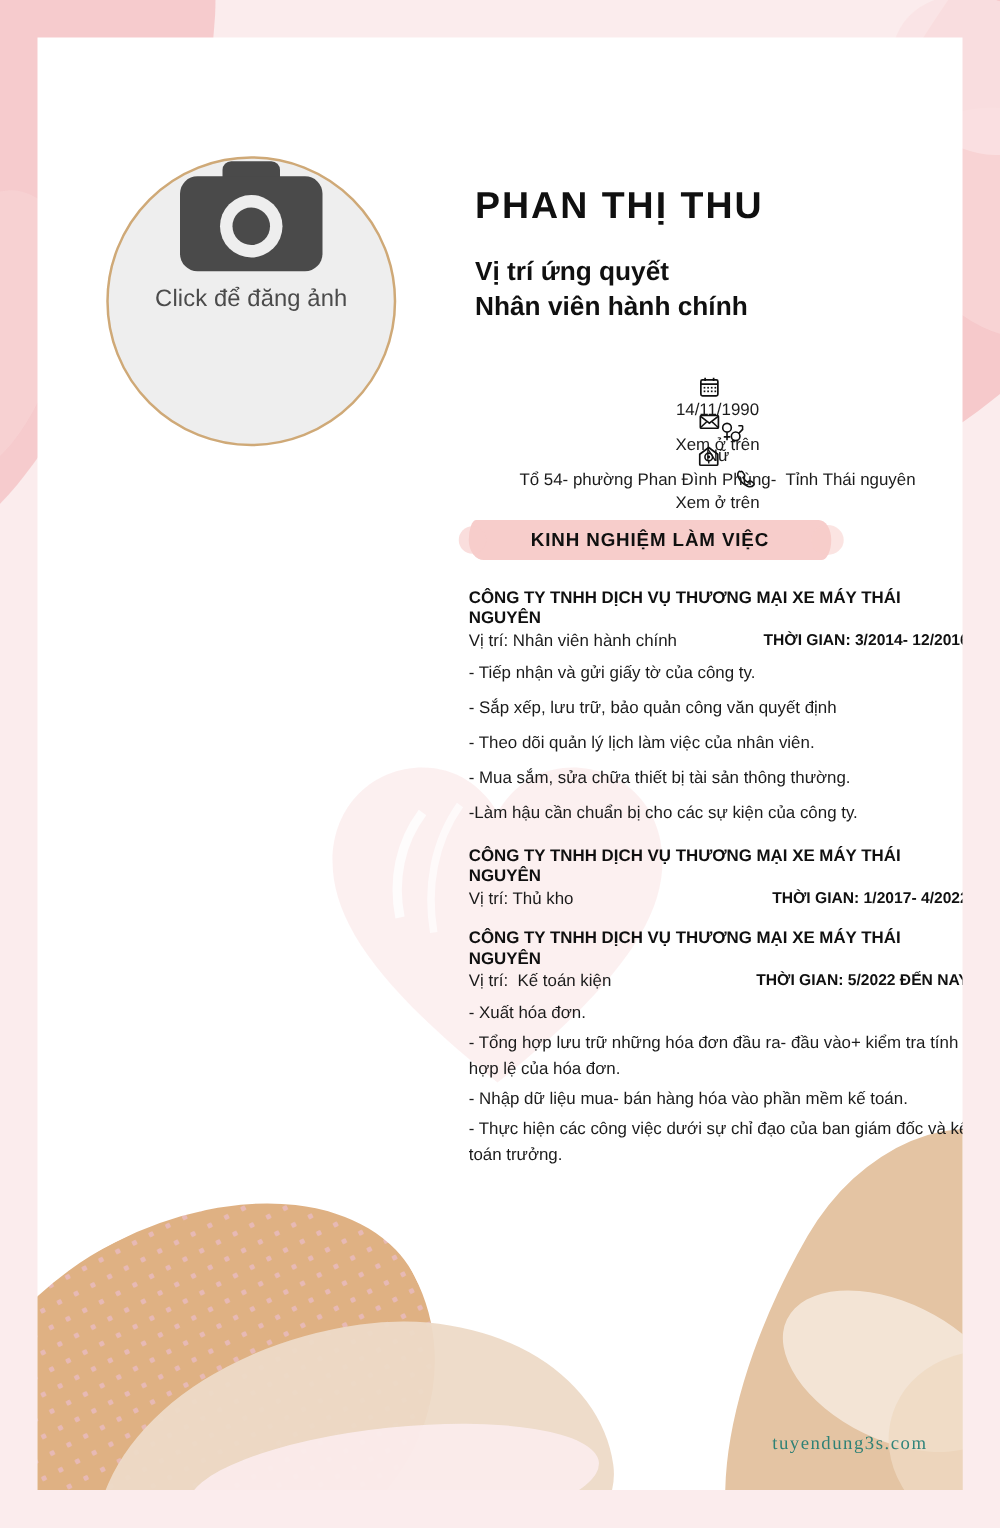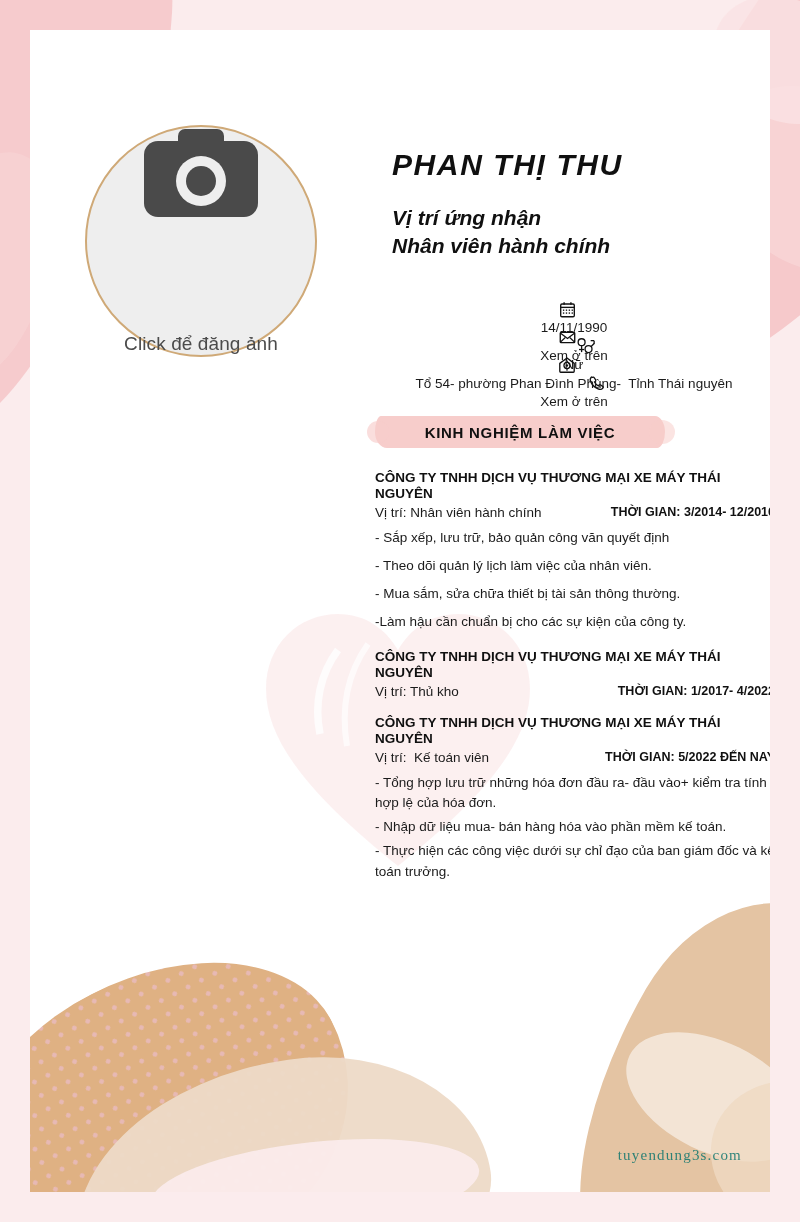--- a/index.html
+++ b/index.html
@@ -147,38 +147,37 @@
     top: 95px;
     width: 232px;
     height: 232px;
     border-radius: 50%;
     background: #eeeeee;
     border: 2px solid #cfa977;
     box-sizing: border-box;
     display: flex;
     flex-direction: column;
     align-items: center;
-    justify-content: space-between;
+    justify-content: flex-start;
     cursor: pointer;
   }
   .camera-icon { width: 118px; height: 92px; display: block; }
   .photo-hint {
     margin-top: 10px;
     font-size: 19px;
     color: #4b4b4b;
     letter-spacing: .1px;
   }
 
   
   .identity {
     position: absolute;
-    left: 362px;
+    left: 350px;
     top: 118px;
     width: 400px;
-    font-style: italic;
   }
   .full-name {
     font-size: 30px;
     font-weight: bold;
     letter-spacing: 1.6px;
     margin: 0;
     color: #101010;
   }
   .job-target {
     margin-top: 22px;
@@ -351,21 +350,21 @@
           <circle cx="59" cy="54" r="25" fill="#eeeeee"></circle>
           <circle cx="59" cy="54" r="15" fill="#4a4a4a"></circle>
         </svg>
       </span>
       <span class="photo-hint">Click để đăng ảnh</span>
     </div>
 
     <div class="identity">
       <div class="full-name">PHAN THỊ THU</div>
       <div class="job-target">
-        <div>Vị trí ứng nhận</div>
+        <div>Vị trí ứng quyết</div>
         <div>Nhân viên hành chính</div>
       </div>
     </div>
 
     <div class="contacts">
 
       <div class="contact-row">
         <span class="c-icon">
           <svg width="17" height="17" viewBox="0 0 20 20" aria-hidden="true">
             <rect x="2" y="3.5" width="16" height="15" rx="1.5" fill="none" stroke="#111" stroke-width="1.6"></rect>
@@ -439,42 +438,44 @@
 
     <div class="experience">
 
       <div class="job">
         <div class="job-company">CÔNG TY TNHH DỊCH VỤ THƯƠNG MẠI XE MÁY THÁI NGUYÊN</div>
         <div class="job-meta">
           <div class="job-position">Vị trí: Nhân viên hành chính</div>
           <div class="job-period">THỜI GIAN: 3/2014- 12/2016</div>
         </div>
         <ul class="job-bullets">
+          <li>- Tiếp nhận và gửi giấy tờ của công ty.</li>
           <li>- Sắp xếp, lưu trữ, bảo quản công văn quyết định</li>
           <li>- Theo dõi quản lý lịch làm việc của nhân viên.</li>
           <li>- Mua sắm, sửa chữa thiết bị tài sản thông thường.</li>
           <li>-Làm hậu cần chuẩn bị cho các sự kiện của công ty.</li>
         </ul>
       </div>
 
       <div class="job">
         <div class="job-company">CÔNG TY TNHH DỊCH VỤ THƯƠNG MẠI XE MÁY THÁI NGUYÊN</div>
         <div class="job-meta">
           <div class="job-position">Vị trí: Thủ kho</div>
           <div class="job-period">THỜI GIAN: 1/2017- 4/2022</div>
         </div>
       </div>
 
       <div class="job compact">
         <div class="job-company">CÔNG TY TNHH DỊCH VỤ THƯƠNG MẠI XE MÁY THÁI NGUYÊN</div>
         <div class="job-meta">
-          <div class="job-position">Vị trí:  Kế toán viên</div>
+          <div class="job-position">Vị trí:  Kế toán kiện</div>
           <div class="job-period">THỜI GIAN: 5/2022 ĐẾN NAY</div>
         </div>
         <ul class="job-bullets">
+          <li>- Xuất hóa đơn.</li>
           <li>- Tổng hợp lưu trữ những hóa đơn đầu ra- đầu vào+ kiểm tra tính hợp lệ của hóa đơn.</li>
           <li>- Nhập dữ liệu mua- bán hàng hóa vào phần mềm kế toán.</li>
           <li>- Thực hiện các công việc dưới sự chỉ đạo của ban giám đốc và kế toán trưởng.</li>
         </ul>
       </div>
 
     </div>
 
     <div class="watermark">tuyendung3s.com</div>
 

